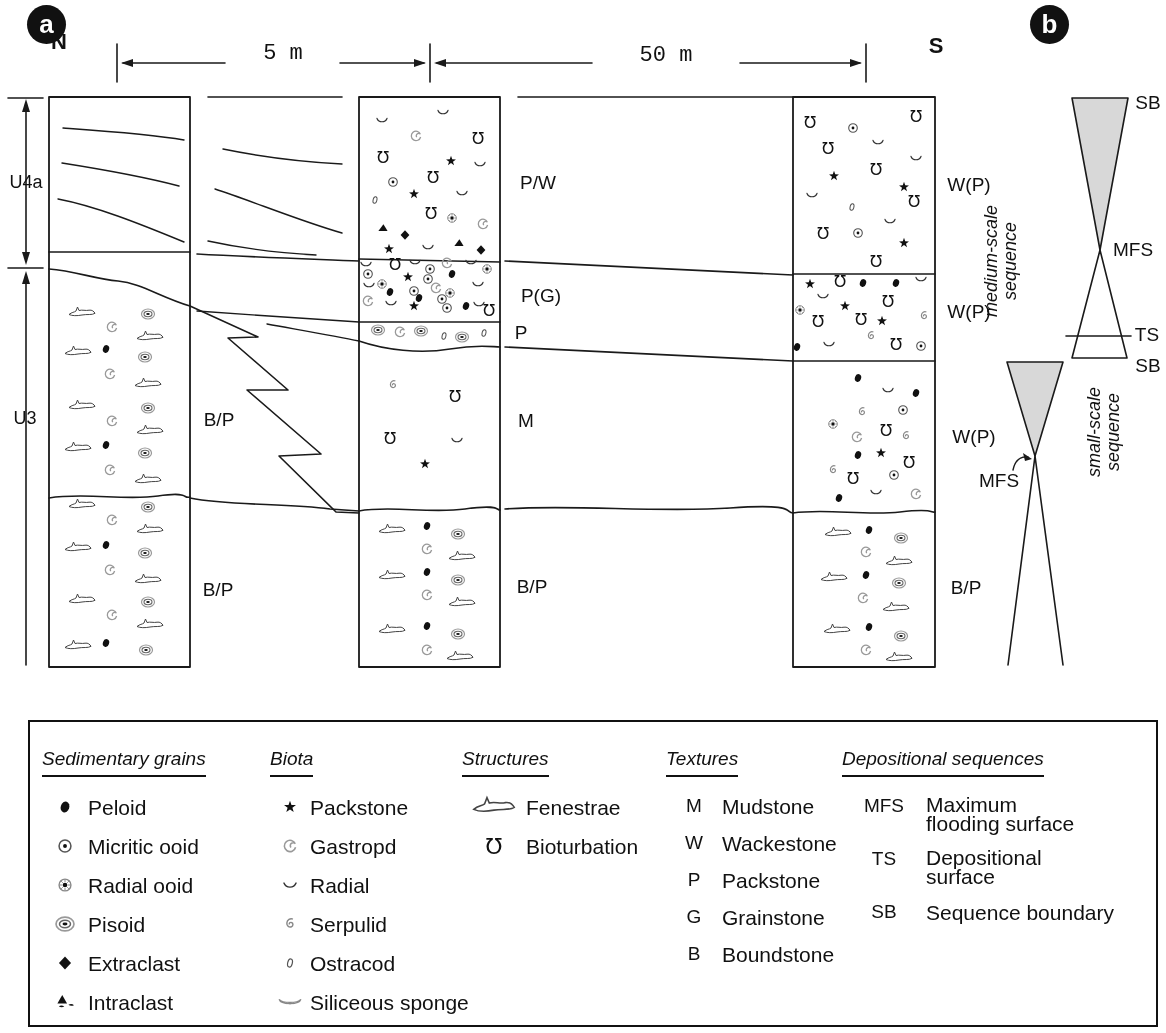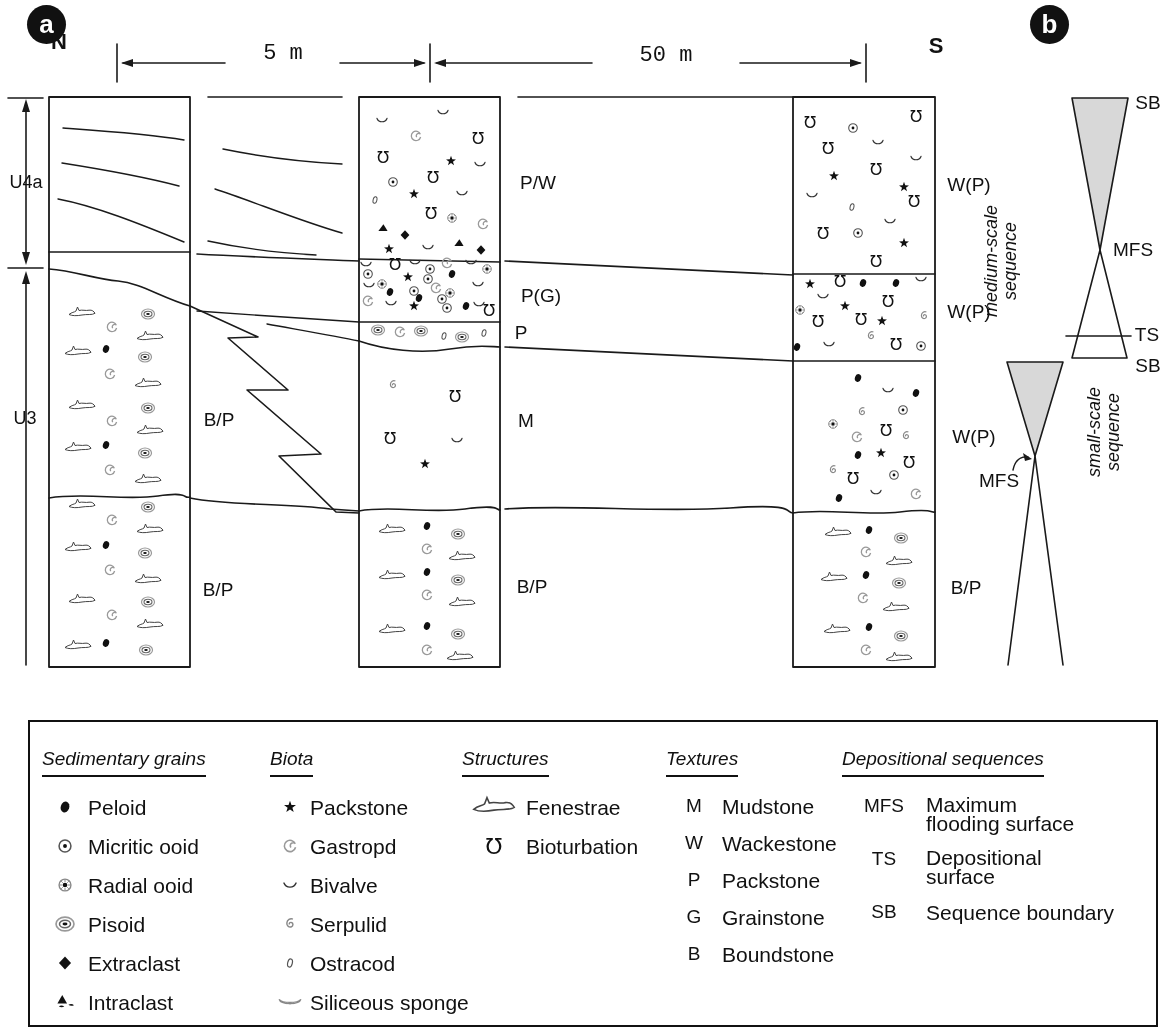--- a/index.html
+++ b/index.html
@@ -880,21 +880,21 @@
           </div>
         </div><div class="leg-item">
           <div class="leg-sym" style="width: 40px;">
             <svg width="40" height="24" viewBox="-19 -10 38 20">
               <g transform="scale(1.15)">
                 <path d="M-5,-1.6 A5.4,5.4 0 0 0 5,-1.6" fill="none" stroke="#333" stroke-width="1.2" stroke-linecap="round"></path>
               </g>
             </svg>
           </div>
           <div class="leg-lab">
-            <div>Bivalve</div>
+            <div>Radial</div>
           </div>
         </div><div class="leg-item">
           <div class="leg-sym" style="width: 40px;">
             <svg width="40" height="24" viewBox="-19 -10 38 20">
               <g transform="scale(1.15)">
                 <path d="M2.4,-4 C0.2,-5 -2.4,-3.4 -2.6,-0.8 C-2.8,1.8 -0.6,3.1 1.2,2.3 C2.8,1.5 2.8,-0.7 1.3,-1.2 C0.1,-1.7 -0.9,-0.7 -0.5,0.4" fill="none" stroke="#888" stroke-width="1.2"></path>
               </g>
             </svg>
           </div>
           <div class="leg-lab">

